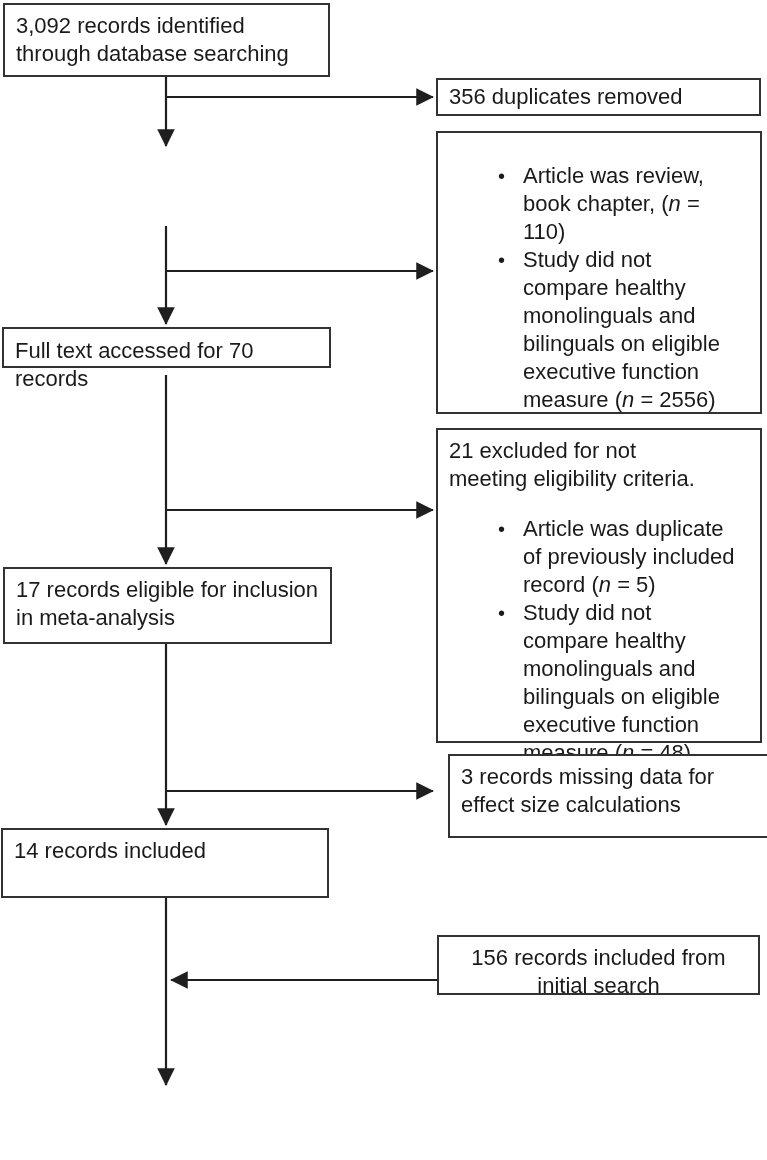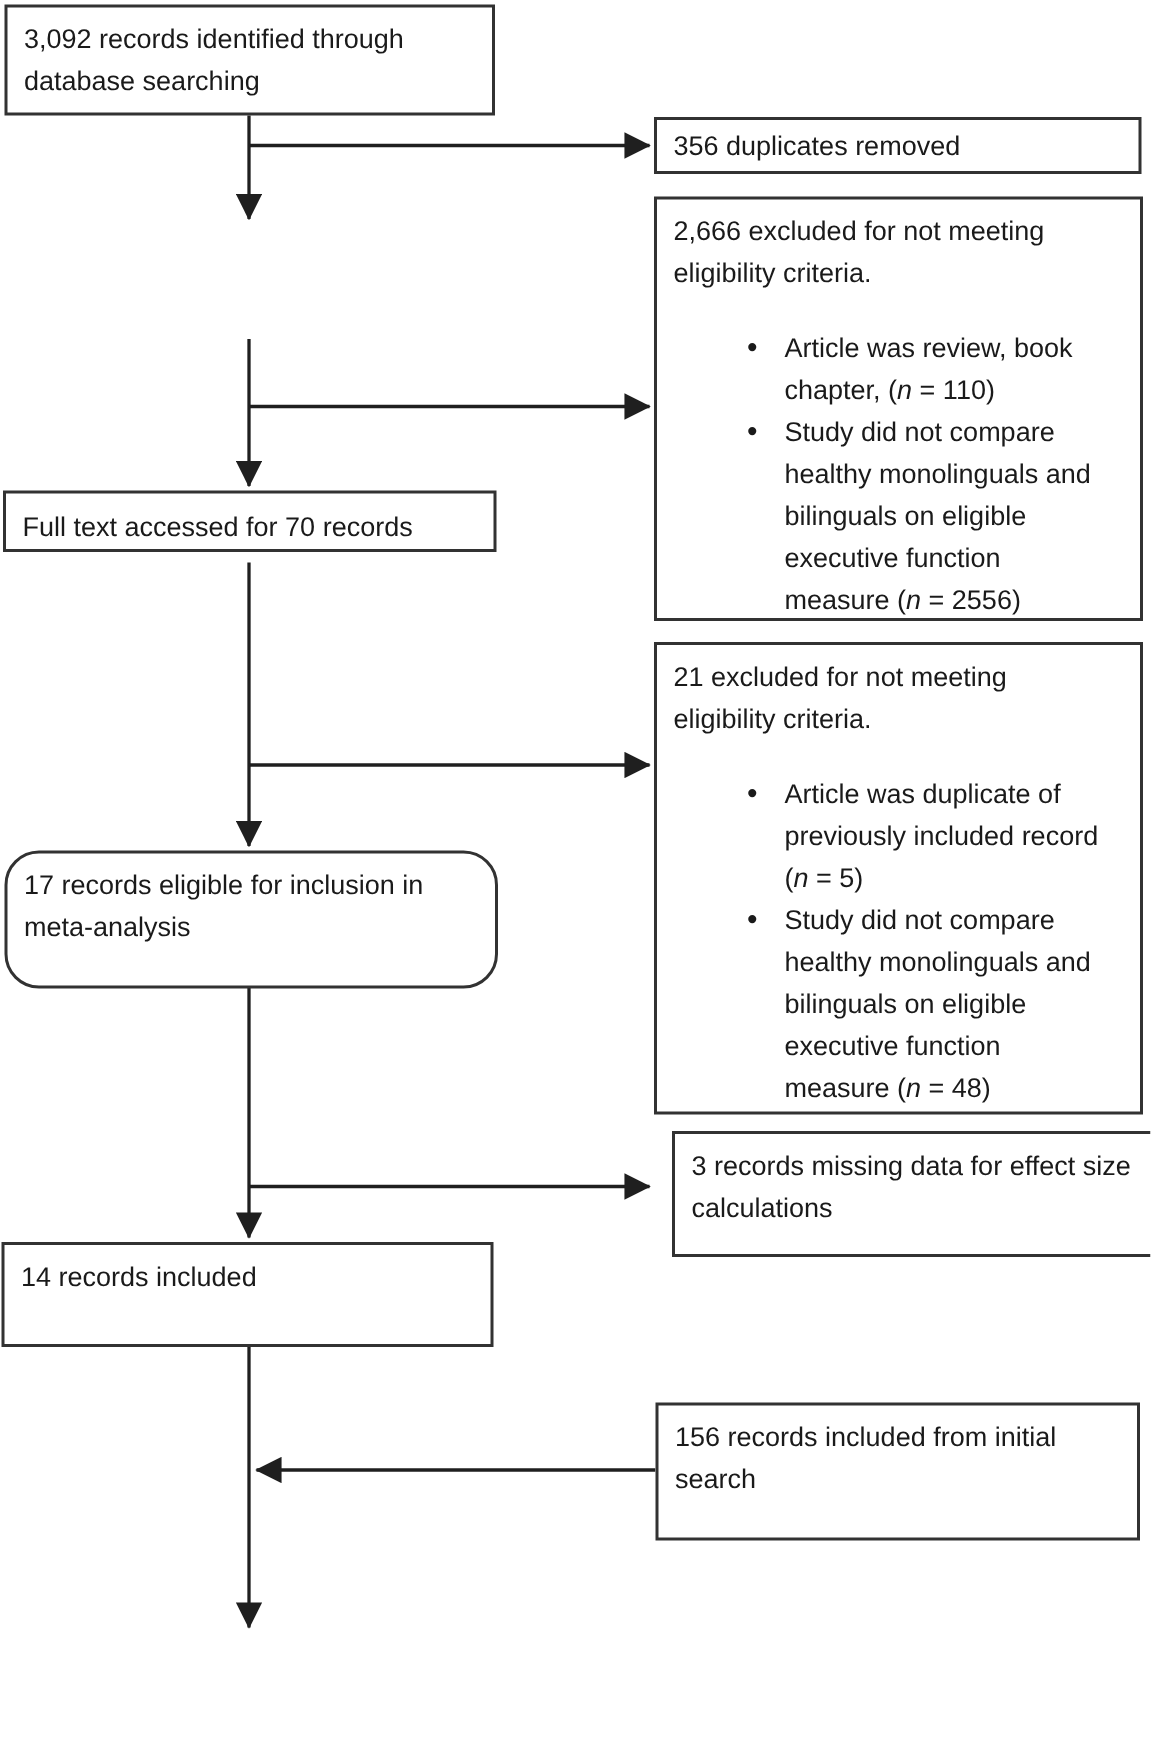--- a/index.html
+++ b/index.html
@@ -6,21 +6,21 @@
     margin: 0;
     padding: 0;
     background: #ffffff;
   }
   .canvas {
     position: relative;
     width: 767px;
     height: 1160px;
     background: #ffffff;
     font-family: "Liberation Sans", sans-serif;
-    font-size: 18px;
+    font-size: 22px;
     line-height: 28px;
     color: #1a1a1a;
     overflow: hidden;
   }
   .arrows {
     position: absolute;
     top: 0;
     left: 0;
     width: 767px;
     height: 1160px;
@@ -57,30 +57,30 @@
     font-size: 20px;
   }
   .it {
     font-style: italic;
   }
 
   
   #box-identified   { left: 3px;   top: 3px;    width: 327px; height: 74px;  }
   #box-remaining    { left: 2px;   top: 149px;  width: 327px; height: 78px;  }
   #box-fulltext     { left: 2px;   top: 327px;  width: 329px; height: 41px;  padding-top: 8px; }
-  #box-eligible     { left: 3px;   top: 567px;  width: 329px; height: 92px; border-radius: 23px;  }
+  #box-eligible     { left: 3px;   top: 567px;  width: 329px; height: 77px;  }
   #box-included14   { left: 1px;   top: 828px;  width: 328px; height: 70px;  }
   #box-included170  { left: 2px;   top: 1088px; width: 329px; height: 67px;  padding-right: 24px; }
 
   
   #box-duplicates   { left: 436px; top: 78px;   width: 325px; height: 38px;  padding-top: 3px; }
   #box-excluded2666 { left: 436px; top: 131px;  width: 326px; height: 283px; }
   #box-excluded51   { left: 436px; top: 428px;  width: 326px; height: 315px; }
   #box-missingdata  { left: 436px; top: 754px;  width: 326px; height: 84px;  padding-right: 10px; margin-left: 12px; }
-  #box-initial156   { left: 437px; top: 935px;  width: 323px; height: 92px;  }
+  #box-initial156   { left: 437px; top: 935px;  width: 323px; height: 60px; text-align: center;  }
 </style>
 </head>
 <body>
 
 <div class="canvas">
 
   <svg class="arrows" viewBox="0 0 767 1160" xmlns="http://www.w3.org/2000/svg">
     <defs>
       <marker id="arrow" viewBox="0 0 10 10" refX="9.5" refY="5" markerWidth="8" markerHeight="8" orient="auto-start-reverse">
         <path d="M 0 0 L 10 5 L 0 10 Z" fill="#1f1f1f"></path>
@@ -101,21 +101,20 @@
   <div class="box" id="box-identified">
     <p>3,092 records identified through database searching</p>
   </div>
 
   <div class="box" id="box-duplicates">
     <p>356 duplicates removed</p>
   </div>
 
 
   <div class="box" id="box-excluded2666">
-    <p class="rtitle">2,666 excluded for not meeting eligibility criteria.</p>
     <ul class="bullets">
       <li><span>Article was review, book chapter, (</span><span class="it">n</span><span> = 110)</span></li>
       <li><span>Study did not compare healthy monolinguals and bilinguals on eligible executive function measure (</span><span class="it">n</span><span> = 2556)</span></li>
     </ul>
   </div>
 
   <div class="box" id="box-fulltext">
     <p>Full text accessed for 70 records</p>
   </div>
 

